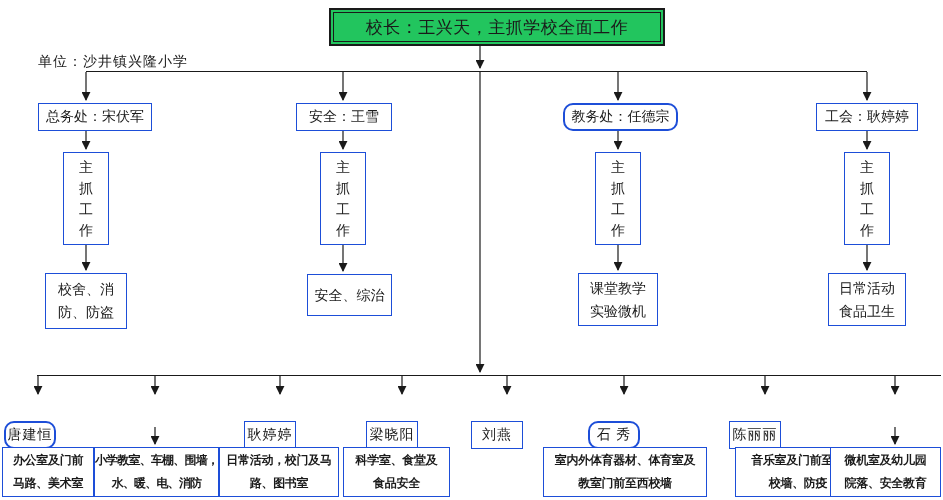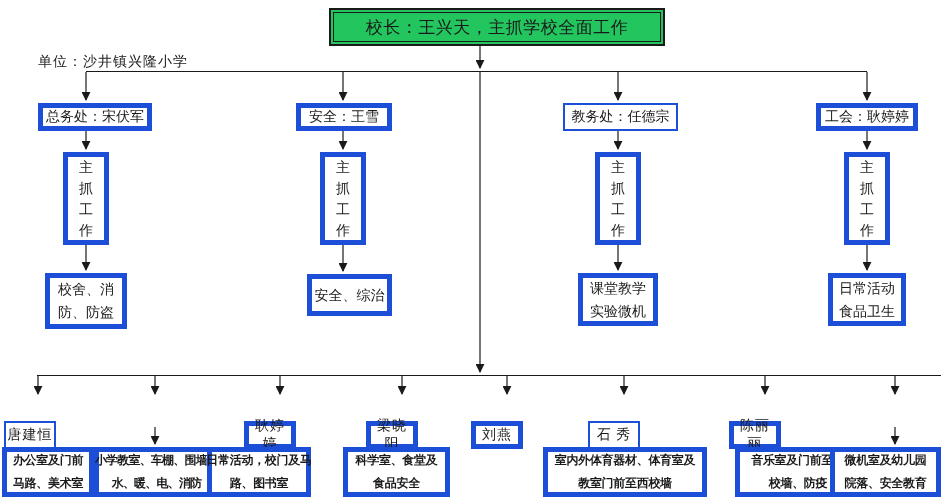--- a/index.html
+++ b/index.html
@@ -22,30 +22,30 @@
     padding:2px;background:#22c55e;z-index:2;
   }
   .principal-inner{
     width:100%;height:100%;box-sizing:border-box;
     border:1px solid #1a1a1a;
     display:flex;align-items:center;justify-content:center;
     font-size:17px;letter-spacing:0.5px;white-space:nowrap;
   }
   .box{
     position:absolute;box-sizing:border-box;
-    border:5px solid #1d4ed8;background:#fff;
+    border:1px solid #1d4ed8;background:#fff;
     display:flex;align-items:center;justify-content:center;
     text-align:center;font-size:14px;z-index:2;
   }
   .pre{white-space:pre;}
   .mid{width:46px;height:93px;line-height:21px;}
   .duty{line-height:23px;}
   .nbox{width:52px;height:28px;top:421px;letter-spacing:1px;}
   .cell{top:447px;height:50px;font-size:12px;line-height:23px;letter-spacing:-0.3px;font-weight:bold;}
-  .hv{border-width:2px;}
+  .hv{border-width:2px;border-radius:10px;}
 </style>
 </head>
 <body>
 
 <div class="stage">
 
   <svg width="943" height="500" viewBox="0 0 943 500">
     <defs>
       <marker id="arw" viewBox="0 0 10 10" refX="9" refY="5" markerUnits="userSpaceOnUse" markerWidth="9" markerHeight="9" orient="auto">
         <path d="M0,0 L10,5 L0,10 z" fill="#1a1a1a"></path>
@@ -135,21 +135,21 @@
   <div class="box nbox" style="left:244px">耿婷婷</div>
   <div class="box nbox" style="left:366px">梁晓阳</div>
   <div class="box nbox" style="left:471px">刘燕</div>
   <div class="box nbox hv" style="left:588px">石 秀</div>
   <div class="box nbox" style="left:729px">陈丽丽</div>
 
   <div class="box cell pre" style="left:2px;width:92px">办公室及门前
 马路、美术室</div>
   <div class="box cell pre" style="left:94px;width:125px;letter-spacing:-0.8px">小学教室、车棚、围墙，
 水、暖、电、消防</div>
-  <div class="box cell pre" style="left:207px;width:104px">日常活动，校门及马
+  <div class="box cell pre" style="left:219px;width:120px">日常活动，校门及马
 路、图书室</div>
   <div class="box cell pre" style="left:343px;width:107px">科学室、食堂及
 食品安全</div>
   <div class="box cell pre" style="left:543px;width:164px">室内外体育器材、体育室及
 教室门前至西校墙</div>
   <div class="box cell pre" style="left:735px;width:126px">音乐室及门前至西
 校墙、防疫</div>
   <div class="box cell pre" style="left:830px;width:111px">微机室及幼儿园
 院落、安全教育</div>
 

